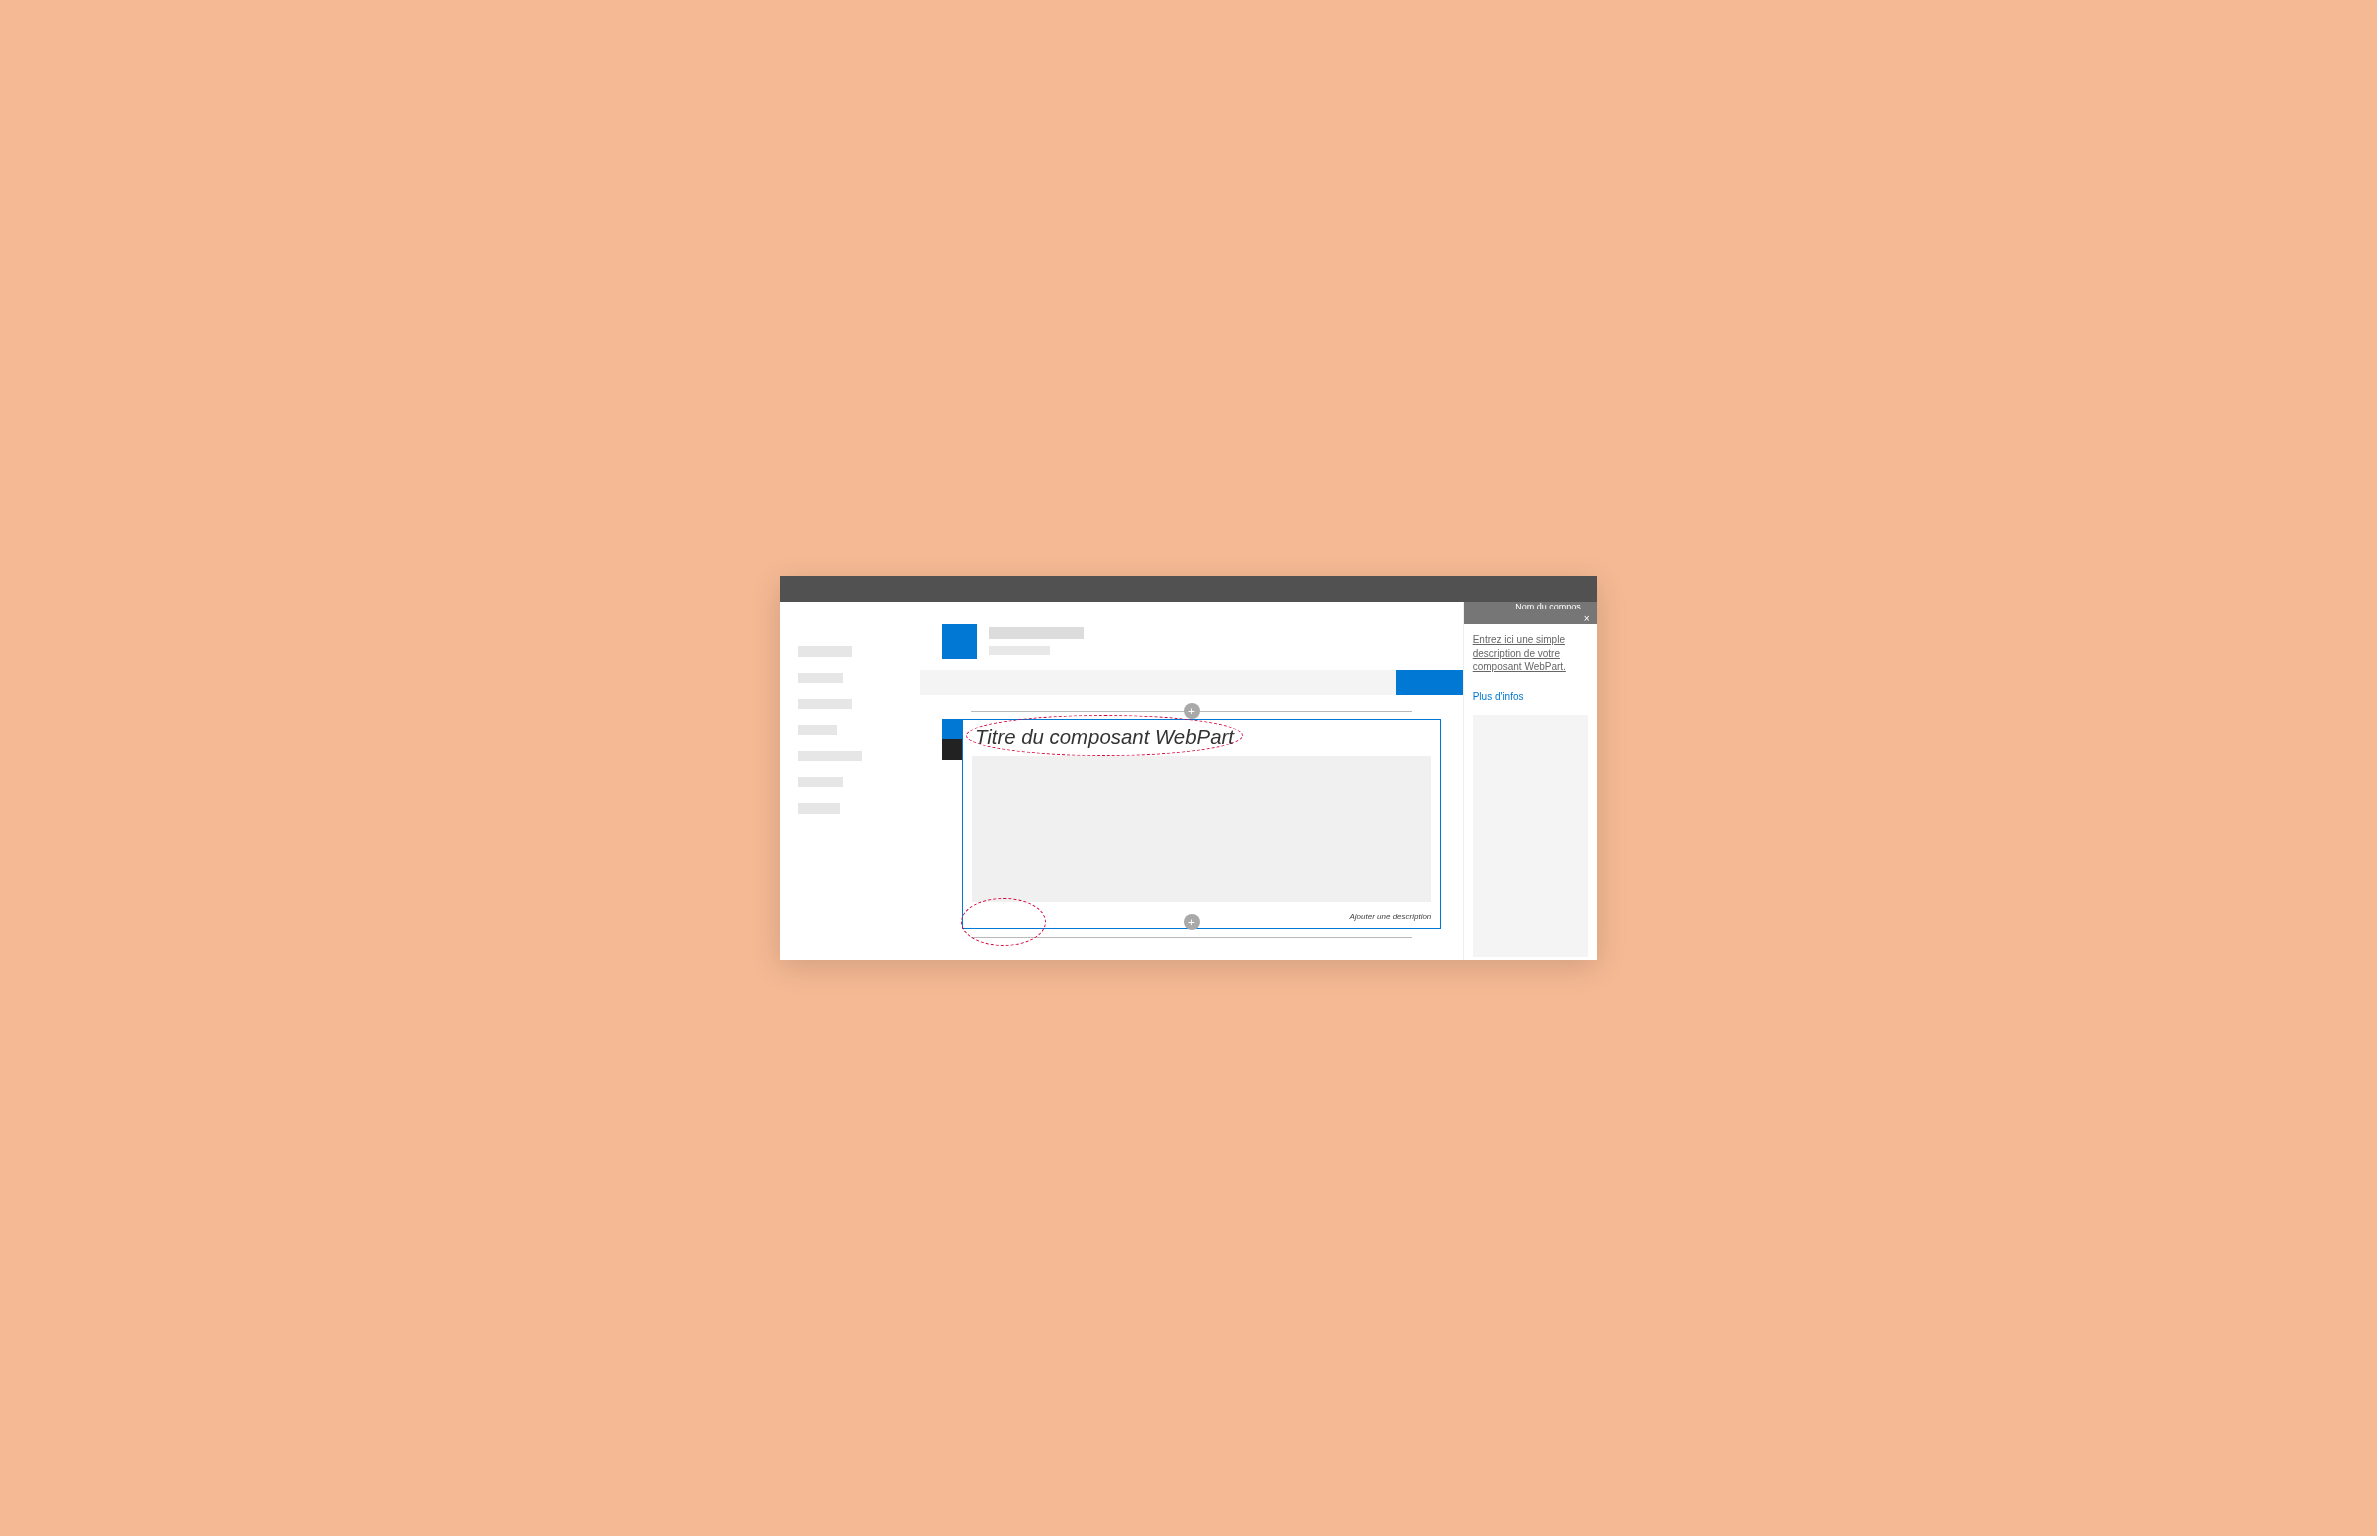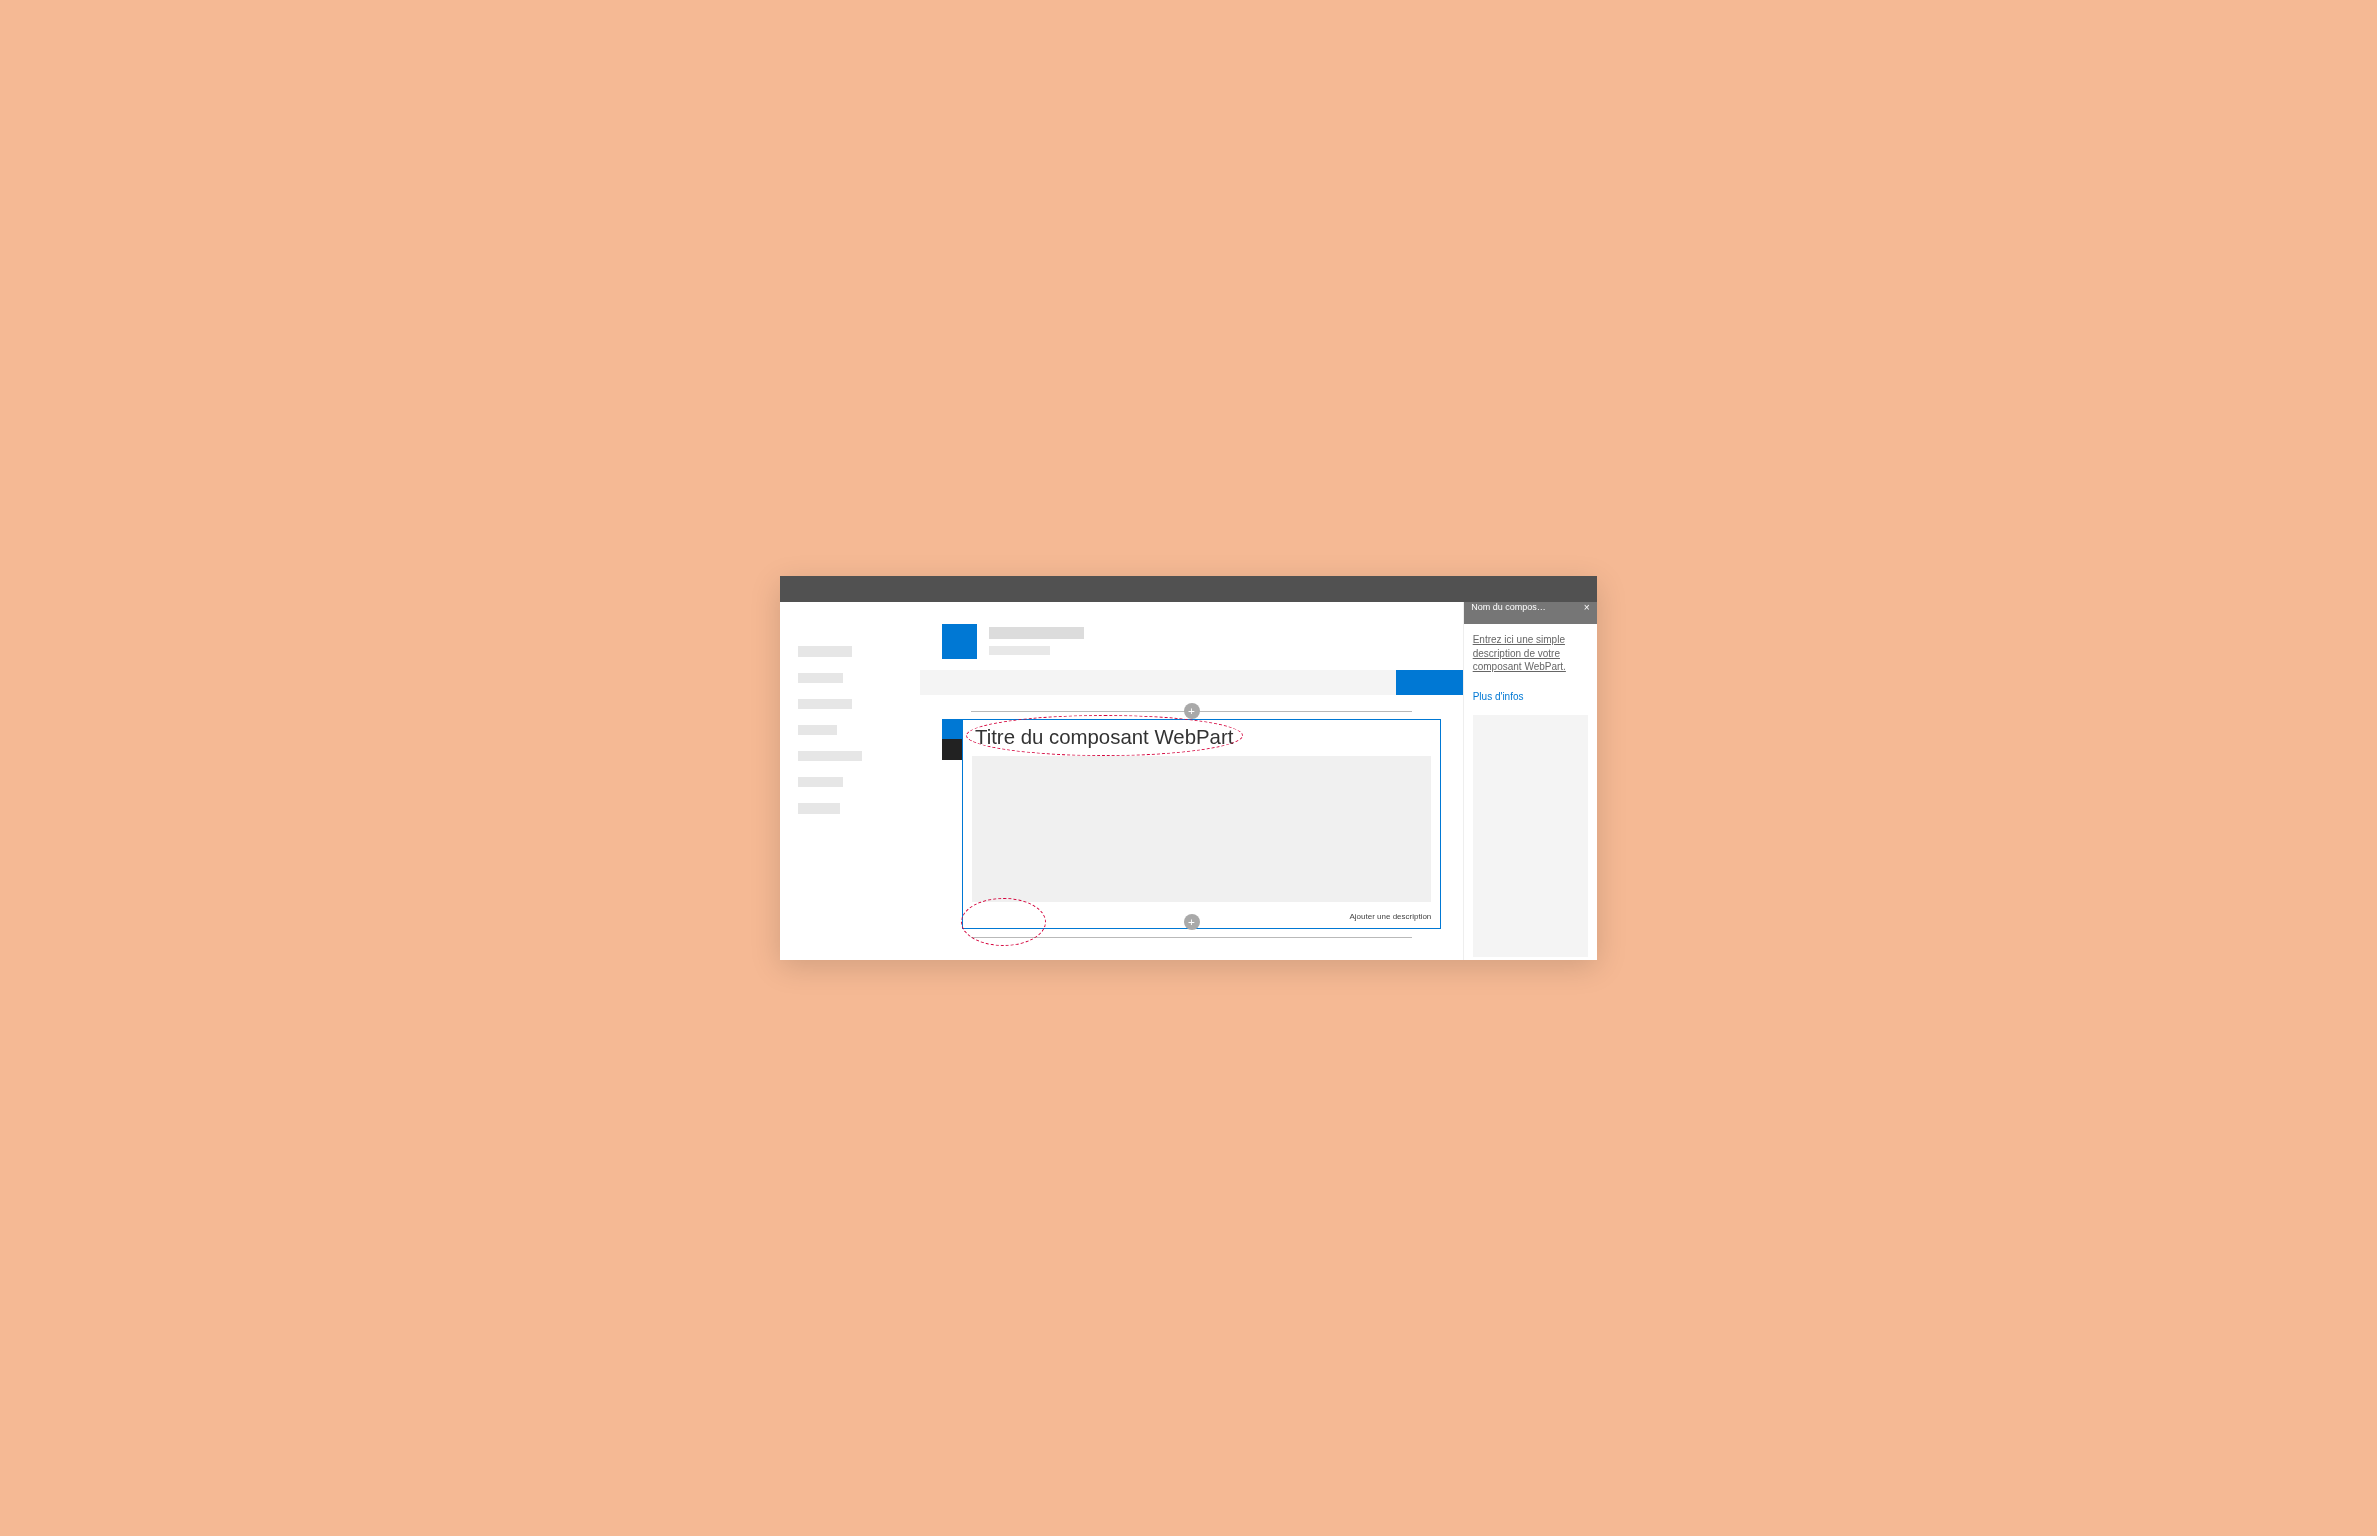--- a/index.html
+++ b/index.html
@@ -100,20 +100,21 @@
     display:flex; align-items:center; justify-content:center;
     font-size: 11.7px;
     line-height: 1;
   }
   .plus-top { top: 16px; }
   .plus-bot { bottom: 0; }
 
   .webpart-row {
     display:flex;
     margin: 7.3px 0 7.3px 0;
+    font-style: italic;
   }
   .wp-handles {
     width: 20.4px;
     display:flex; flex-direction:column;
   }
   .wp-handle-a { height: 20.4px; background:#0078d4; }
   .wp-handle-b { height: 20.4px; background:#222; }
 
   .webpart {
     flex:1;
@@ -149,24 +150,25 @@
   .right-pane {
     width: 134px;
     background:#fff;
     border-left: 0.7px solid #eee;
     display:flex; flex-direction:column;
   }
   .rp-head {
     background:#767676;
     color:#fff;
     height: 22px;
-    display:flex; align-items:flex-start;
+    display:flex; align-items:flex-end;
     padding: 0 7.3px;
     font-size: 9px;
     gap:4.4px;
+    flex-direction:column;
   }
   .rp-head-title { flex:1; white-space:nowrap; overflow:hidden; text-overflow:ellipsis; }
   .rp-close { font-size:10.2px; cursor:pointer; color:#fff; }
   .rp-body {
     padding: 8.7px 8.7px;
     font-size: 10px;
     color:#666;
     line-height: 1.35;
     text-decoration: underline;
   }

